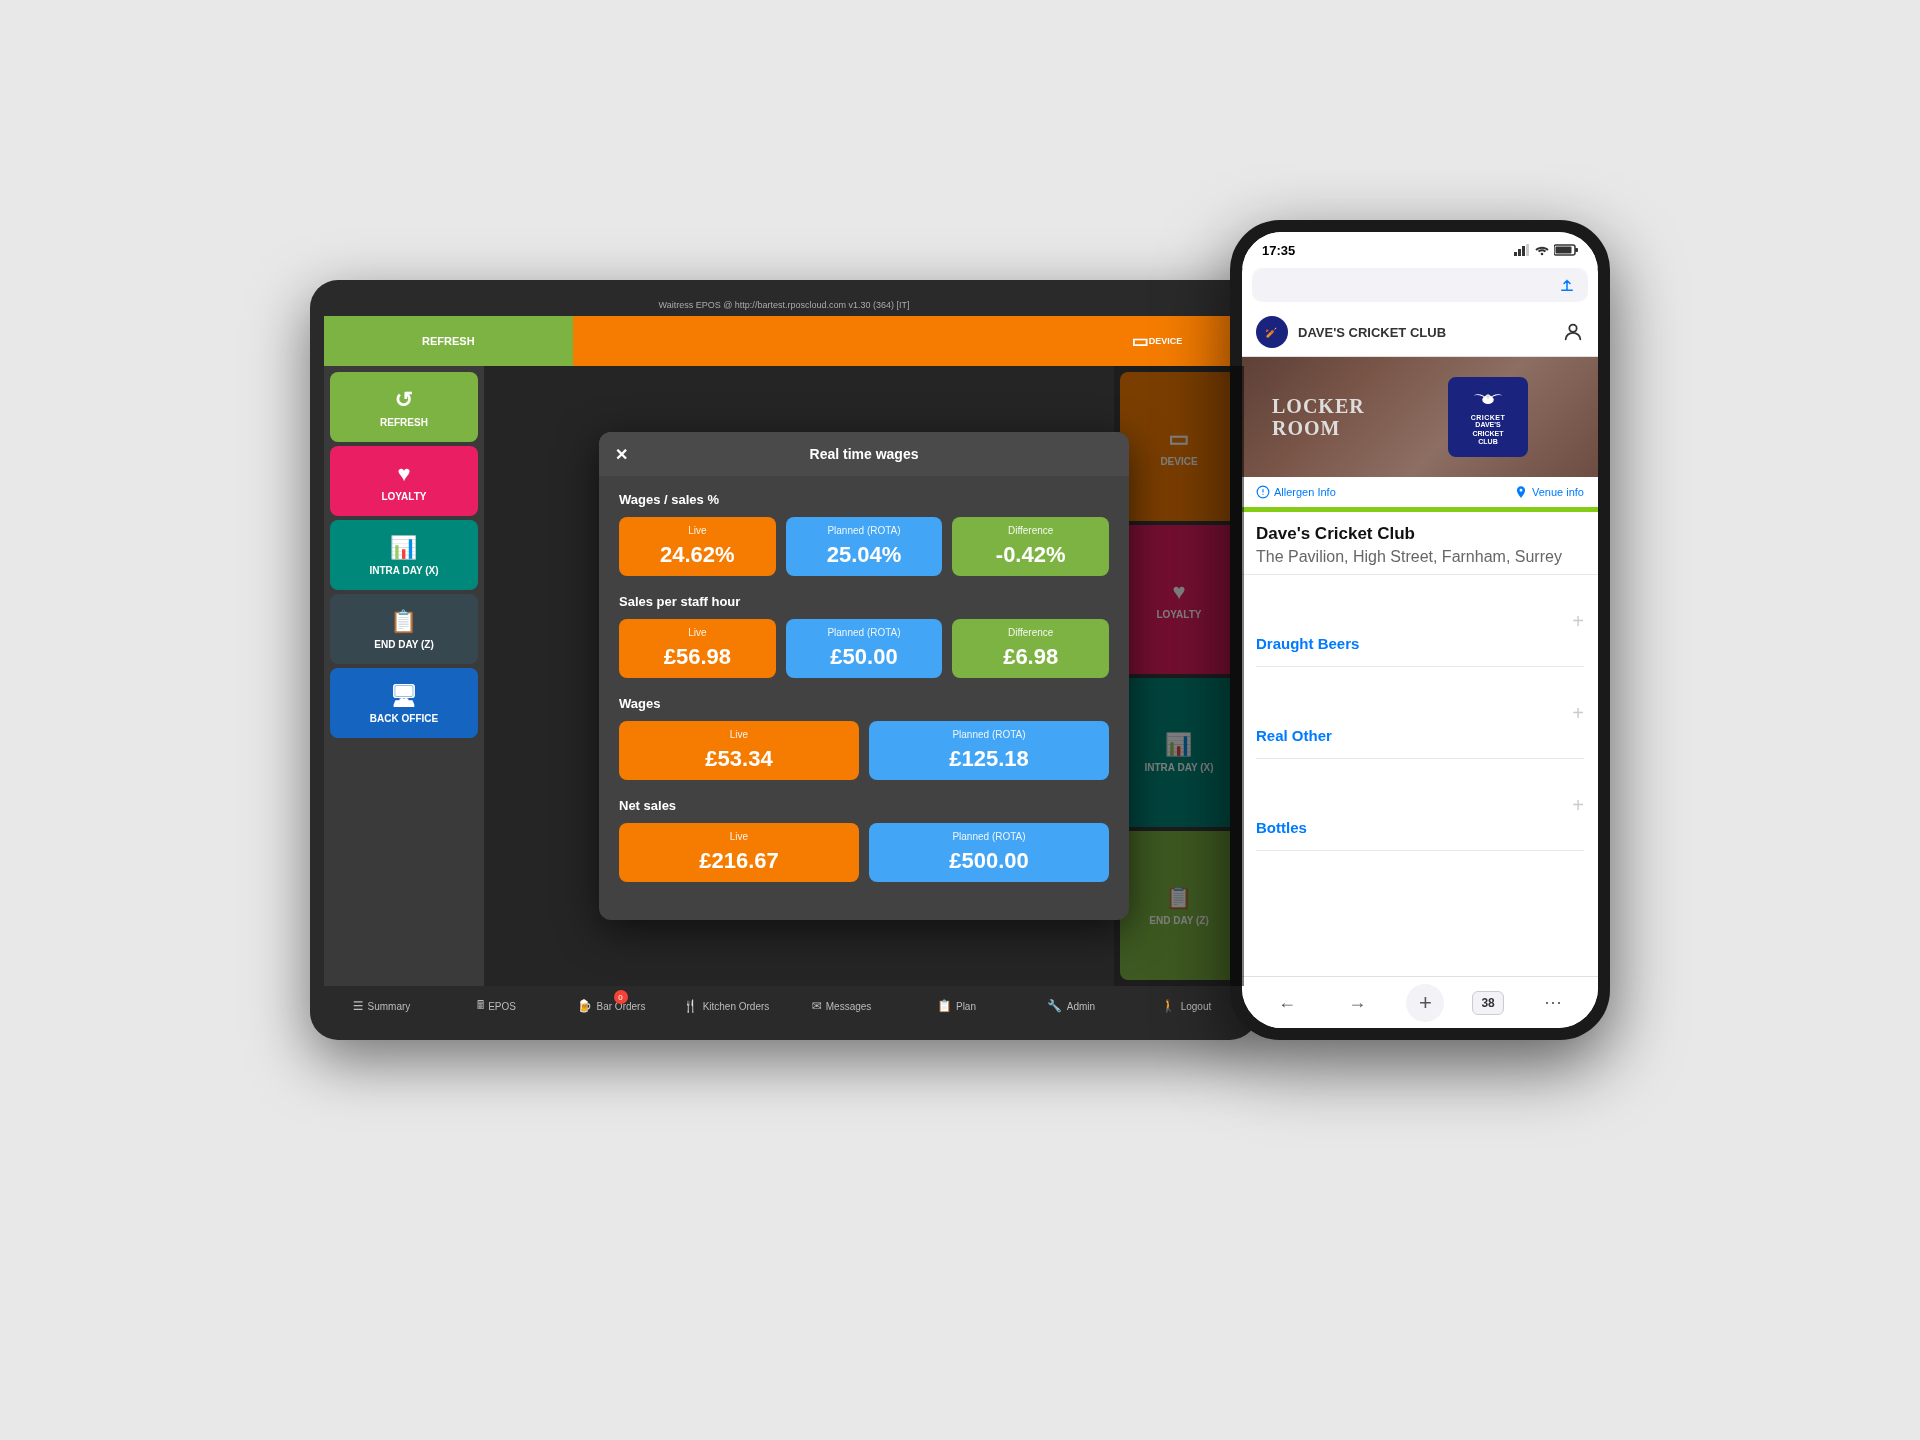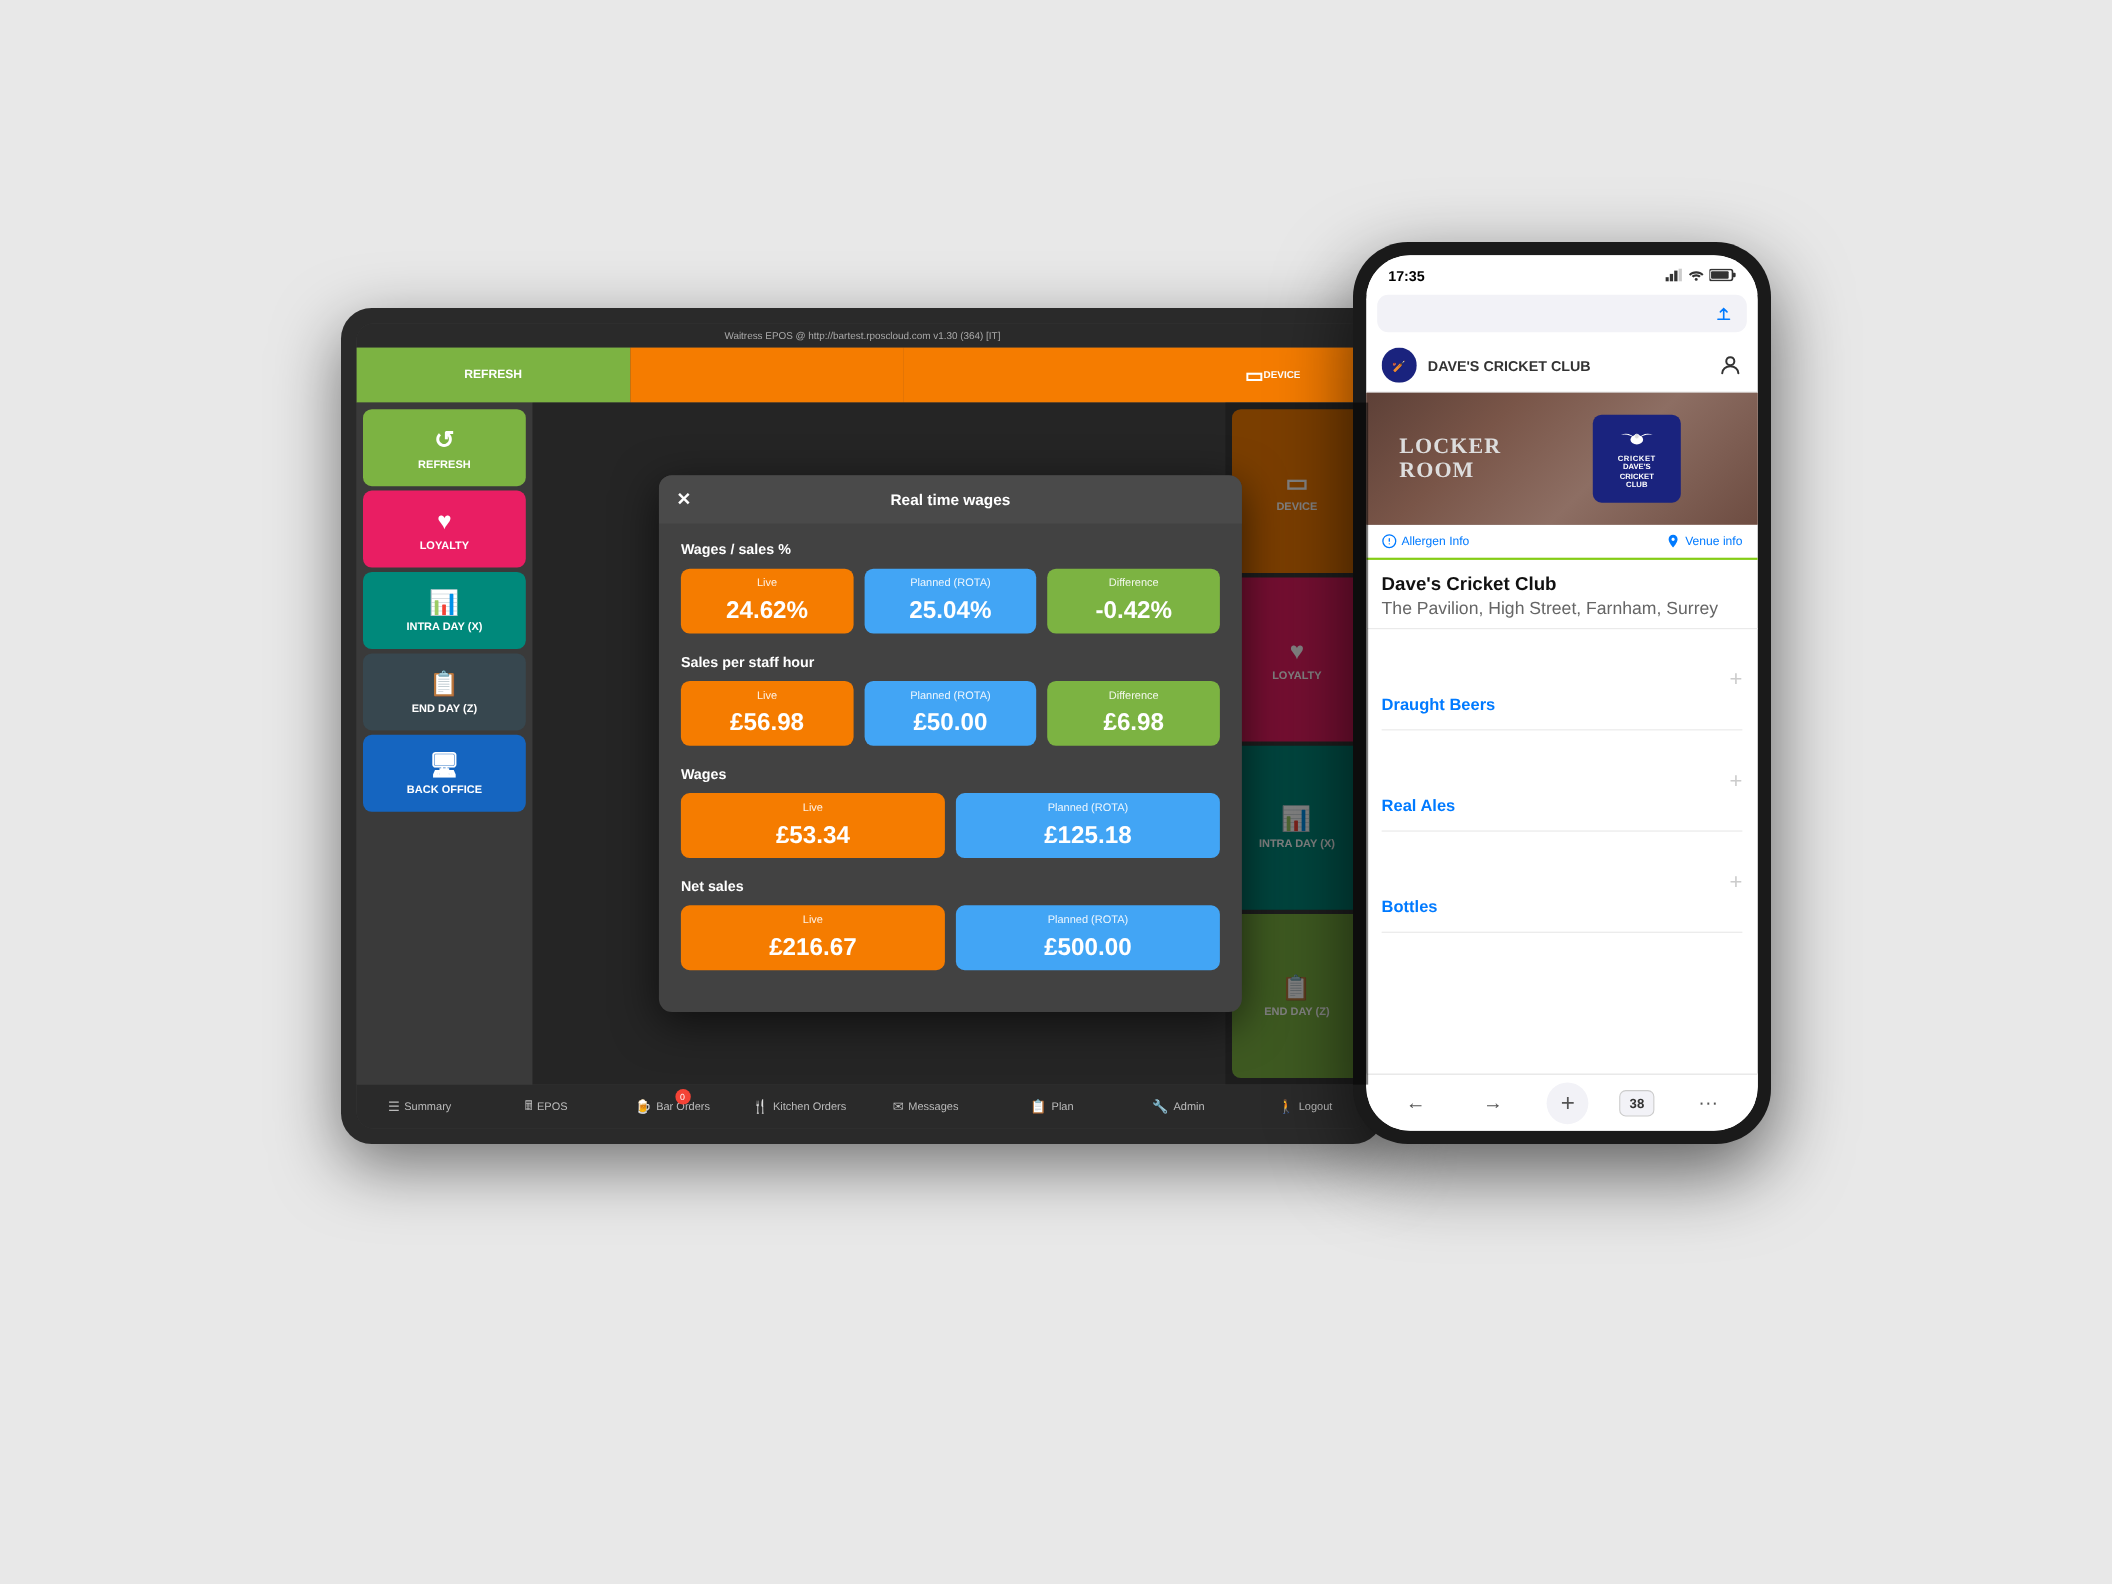--- a/index.html
+++ b/index.html
@@ -362,21 +362,21 @@
       padding: 6px;
     }
 
     .venue-logo-hero svg {
       margin-bottom: 2px;
     }
 
     .phone-info-links {
       display: flex;
       padding: 8px 14px;
-      border-bottom: 2px solid #84cc16;
+      border-bottom: 5px solid #84cc16;
     }
 
     .info-link {
       flex: 1;
       display: flex;
       align-items: center;
       gap: 4px;
       font-size: 11px;
       color: #007aff;
       cursor: pointer;
@@ -798,21 +798,21 @@
         <div class="venue-address">The Pavilion, High Street, Farnham, Surrey</div>
       </div>
 
 
       <div class="menu-list">
         <div class="menu-category">
           <span class="menu-cat-name">Draught Beers</span>
           <span class="menu-cat-plus">+</span>
         </div>
         <div class="menu-category">
-          <span class="menu-cat-name">Real Ales</span>
+          <span class="menu-cat-name">Real Other</span>
           <span class="menu-cat-plus">+</span>
         </div>
         <div class="menu-category">
           <span class="menu-cat-name">Bottles</span>
           <span class="menu-cat-plus">+</span>
         </div>
       </div>
 
       <div class="phone-bottom-bar">
         <div class="phone-bottom-btn">

